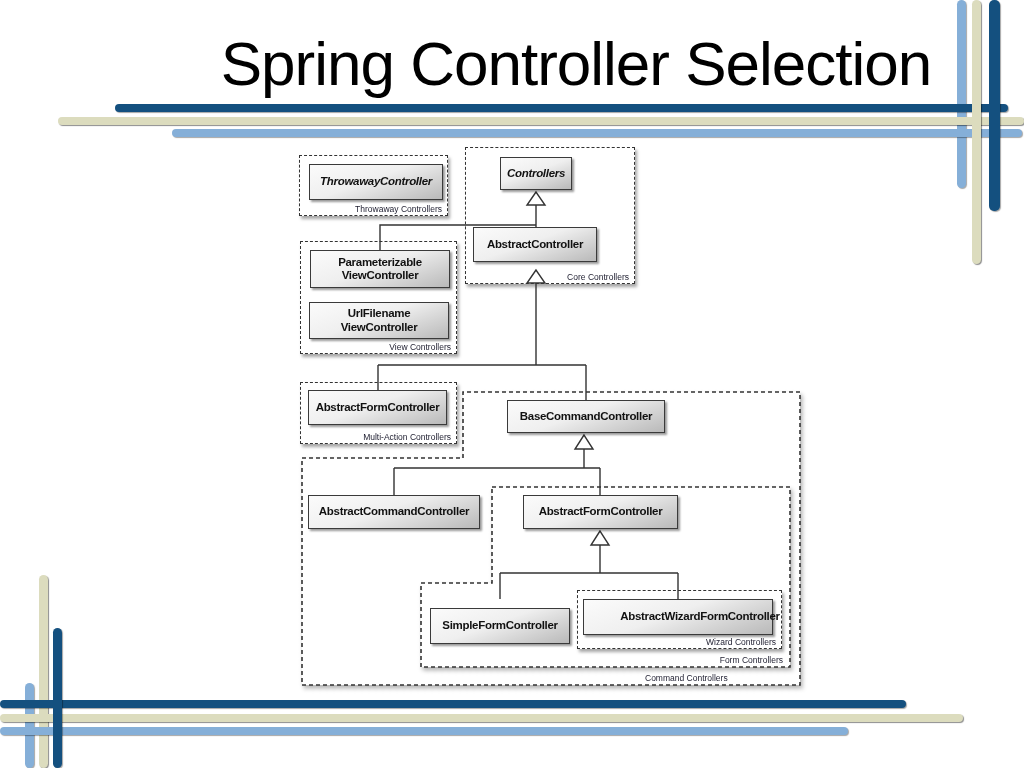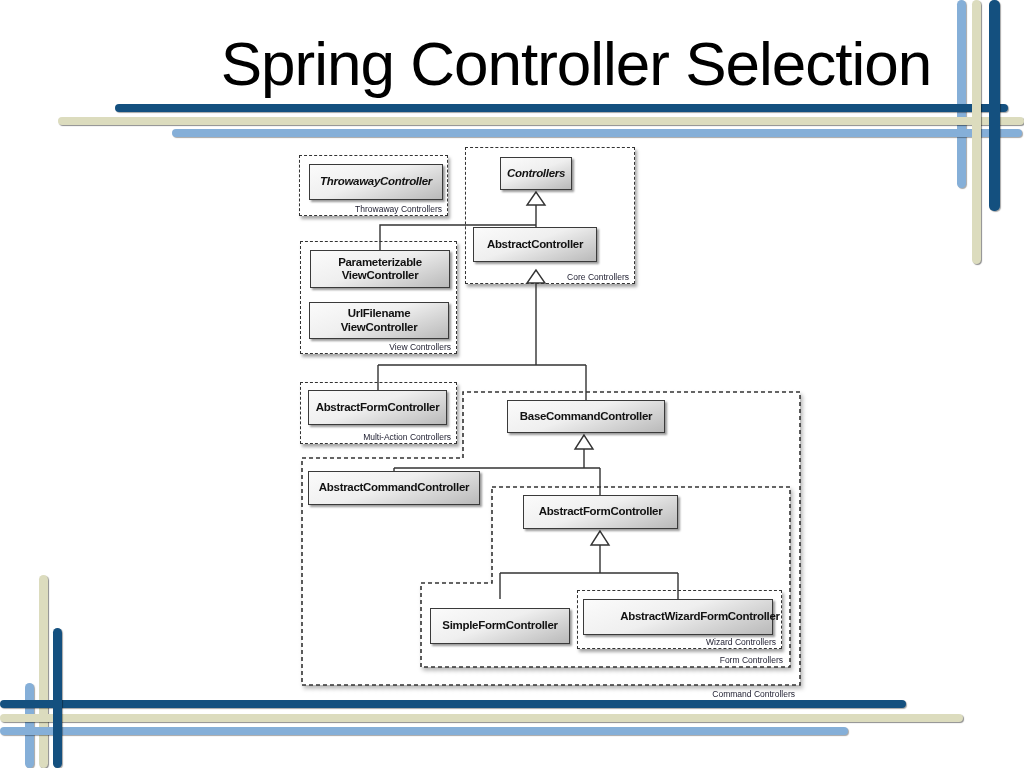--- a/index.html
+++ b/index.html
@@ -82,21 +82,21 @@
   <span class="glabel in">View Controllers</span>
 </div>
 <div class="group" style="left:300px;top:382px;width:157px;height:62px;">
   <span class="glabel in">Multi-Action Controllers</span>
 </div>
 <div class="group" style="left:577px;top:590px;width:205px;height:59px;">
   <span class="glabel in">Wizard Controllers</span>
 </div>
 
 <div class="glabel" style="left:633px;top:655px;width:150px;text-align:right;">Form Controllers</div>
-<div class="glabel" style="left:645px;top:673px;width:150px;text-align:right;margin-top:16px;">Command Controllers</div>
+<div class="glabel" style="left:645px;top:673px;width:150px;">Command Controllers</div>
 
 <svg id="lines" class="lyr" width="1024" height="768" viewBox="0 0 1024 768">
 
   <path class="iline" d="M380 250 V225 H536 M536 205 V233"></path>
   <polygon class="tri" points="536,192 527,205 545,205"></polygon>
 
   <path class="iline" d="M536 283 V365 M378 365 H586 M378 365 V390 M586 365 V400"></path>
   <polygon class="tri" points="536,270 527,283 545,283"></polygon>
 
   <path class="iline" d="M584 449 V468 M394 468 H600 M394 468 V495 M600 468 V495"></path>
@@ -108,16 +108,16 @@
 
 <div class="cbox iface" style="left:309px;top:164px;width:134px;height:36px;">ThrowawayController</div>
 <div class="cbox iface" style="left:500px;top:157px;width:72px;height:33px;">Controllers</div>
 <div class="cbox" style="left:473px;top:227px;width:124px;height:35px;">AbstractController</div>
 <div class="cbox" style="left:310px;top:250px;width:140px;height:38px;">Parameterizable
 ViewController</div>
 <div class="cbox" style="left:309px;top:302px;width:140px;height:37px;">UrlFilename
 ViewController</div>
 <div class="cbox" style="left:308px;top:390px;width:139px;height:35px;">AbstractFormController</div>
 <div class="cbox" style="left:507px;top:400px;width:158px;height:33px;">BaseCommandController</div>
-<div class="cbox" style="left:308px;top:471px;width:172px;height:34px;">AbstractCommandController</div>
+<div class="cbox" style="left:308px;top:495px;width:172px;height:34px;">AbstractCommandController</div>
 <div class="cbox" style="left:523px;top:495px;width:155px;height:34px;">AbstractFormController</div>
 <div class="cbox" style="left:430px;top:599px;width:140px;height:36px;margin-top:9px;">SimpleFormController</div>
 <div class="cbox" style="left:583px;top:599px;width:190px;height:36px;padding-left:44px;">AbstractWizardFormController</div>
 
 </body></html>

